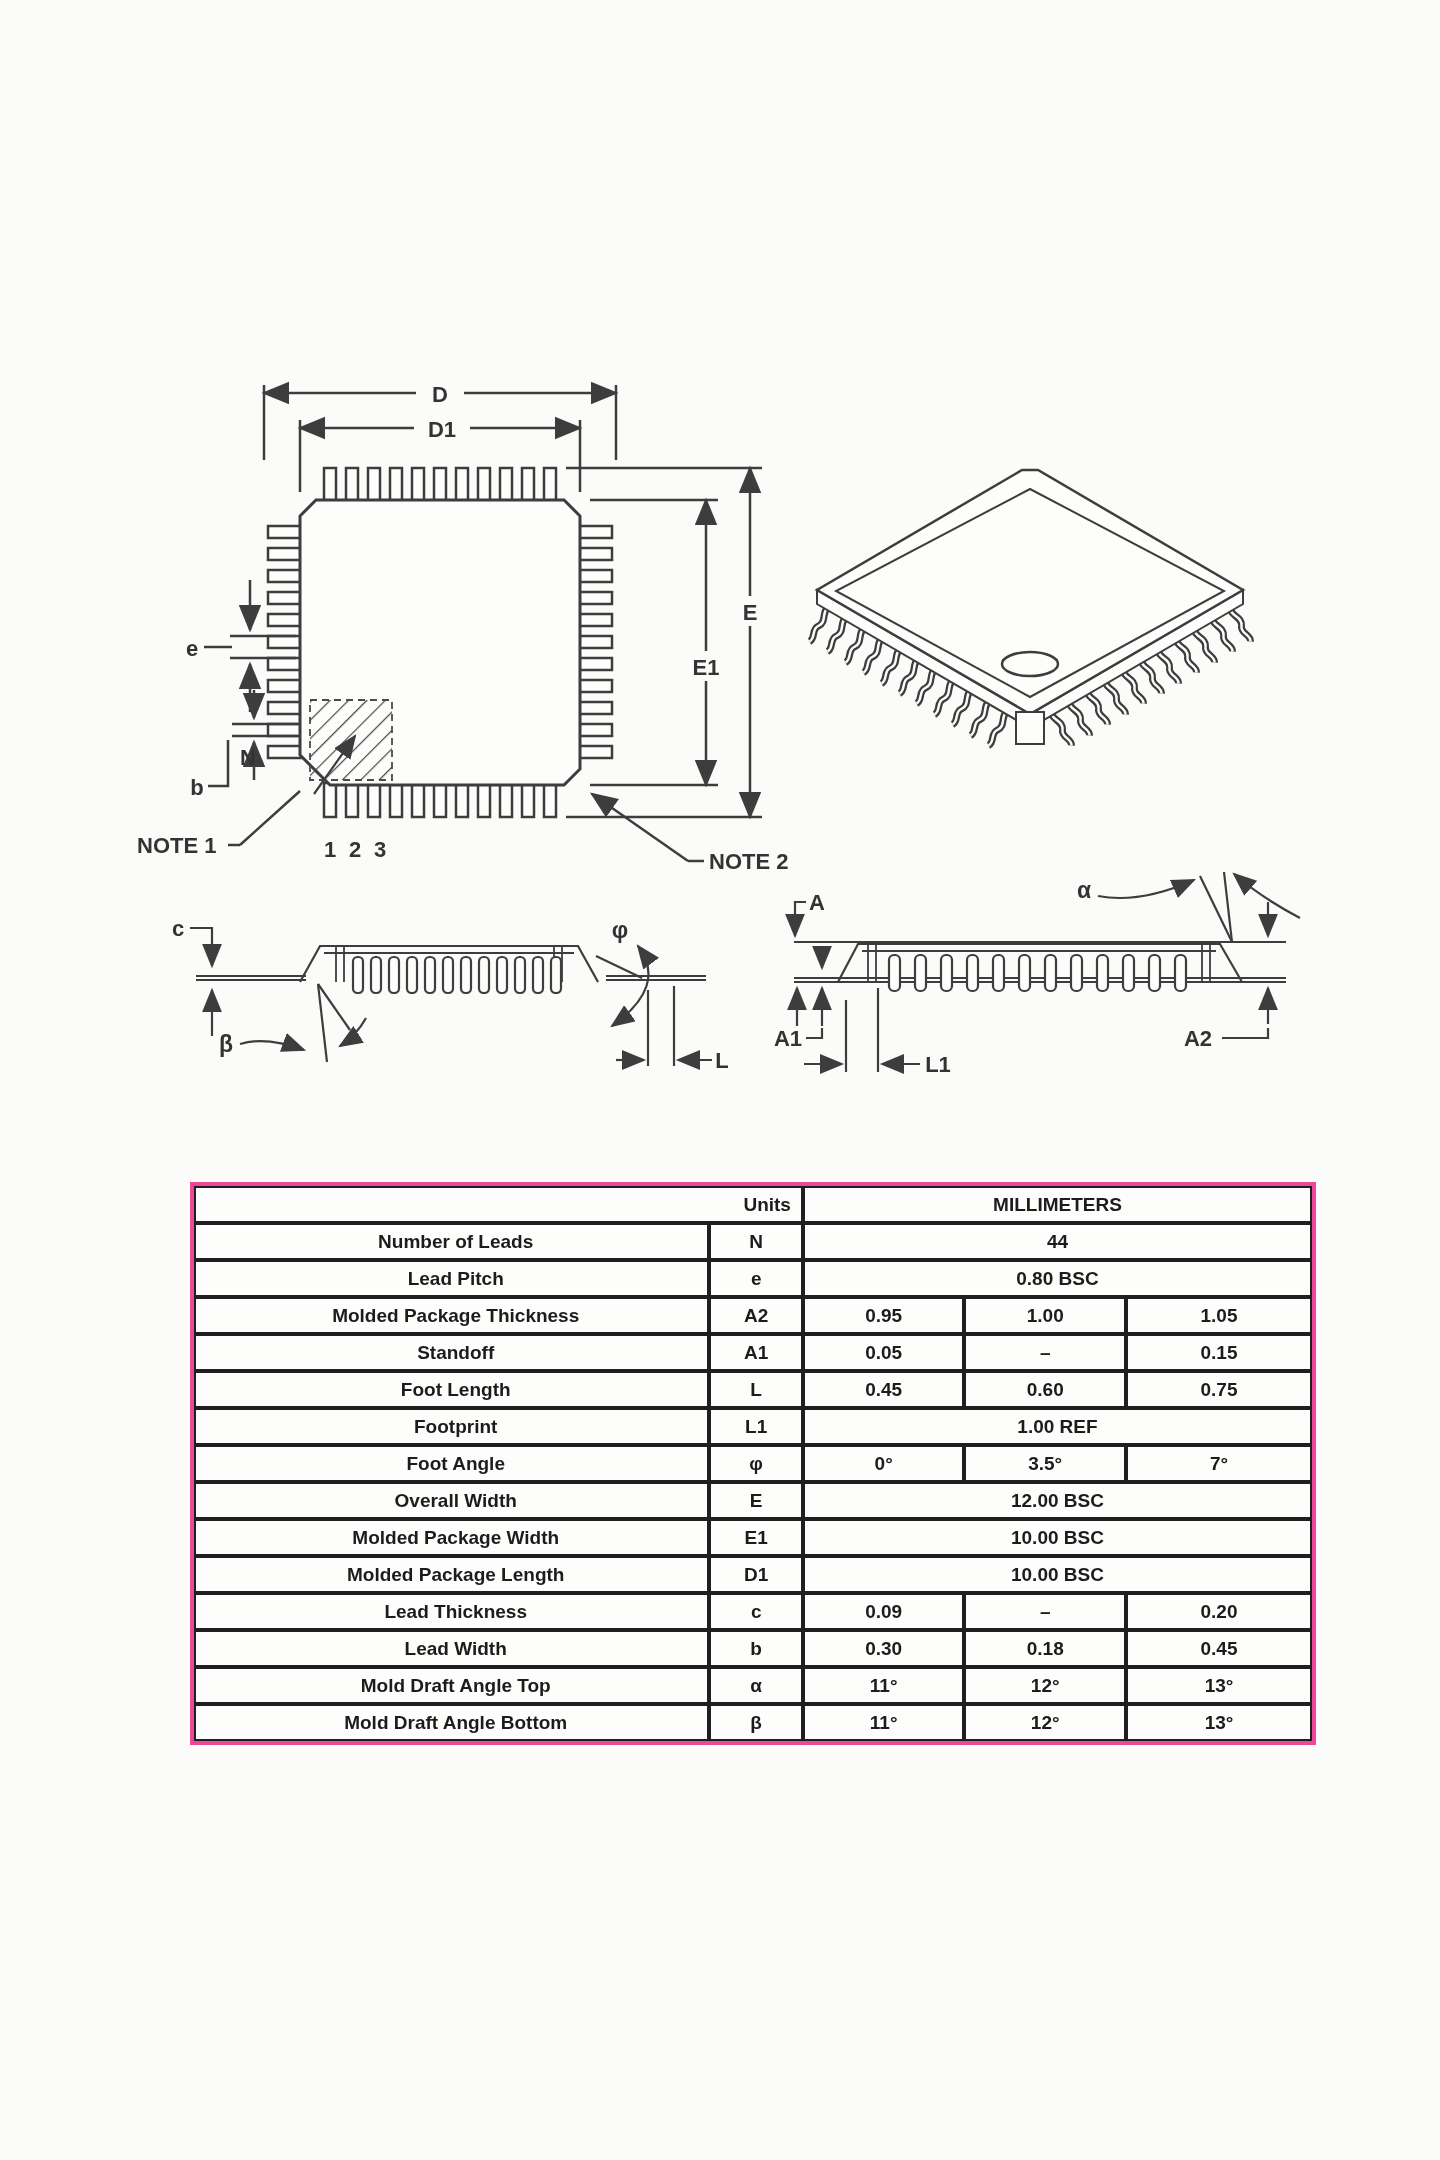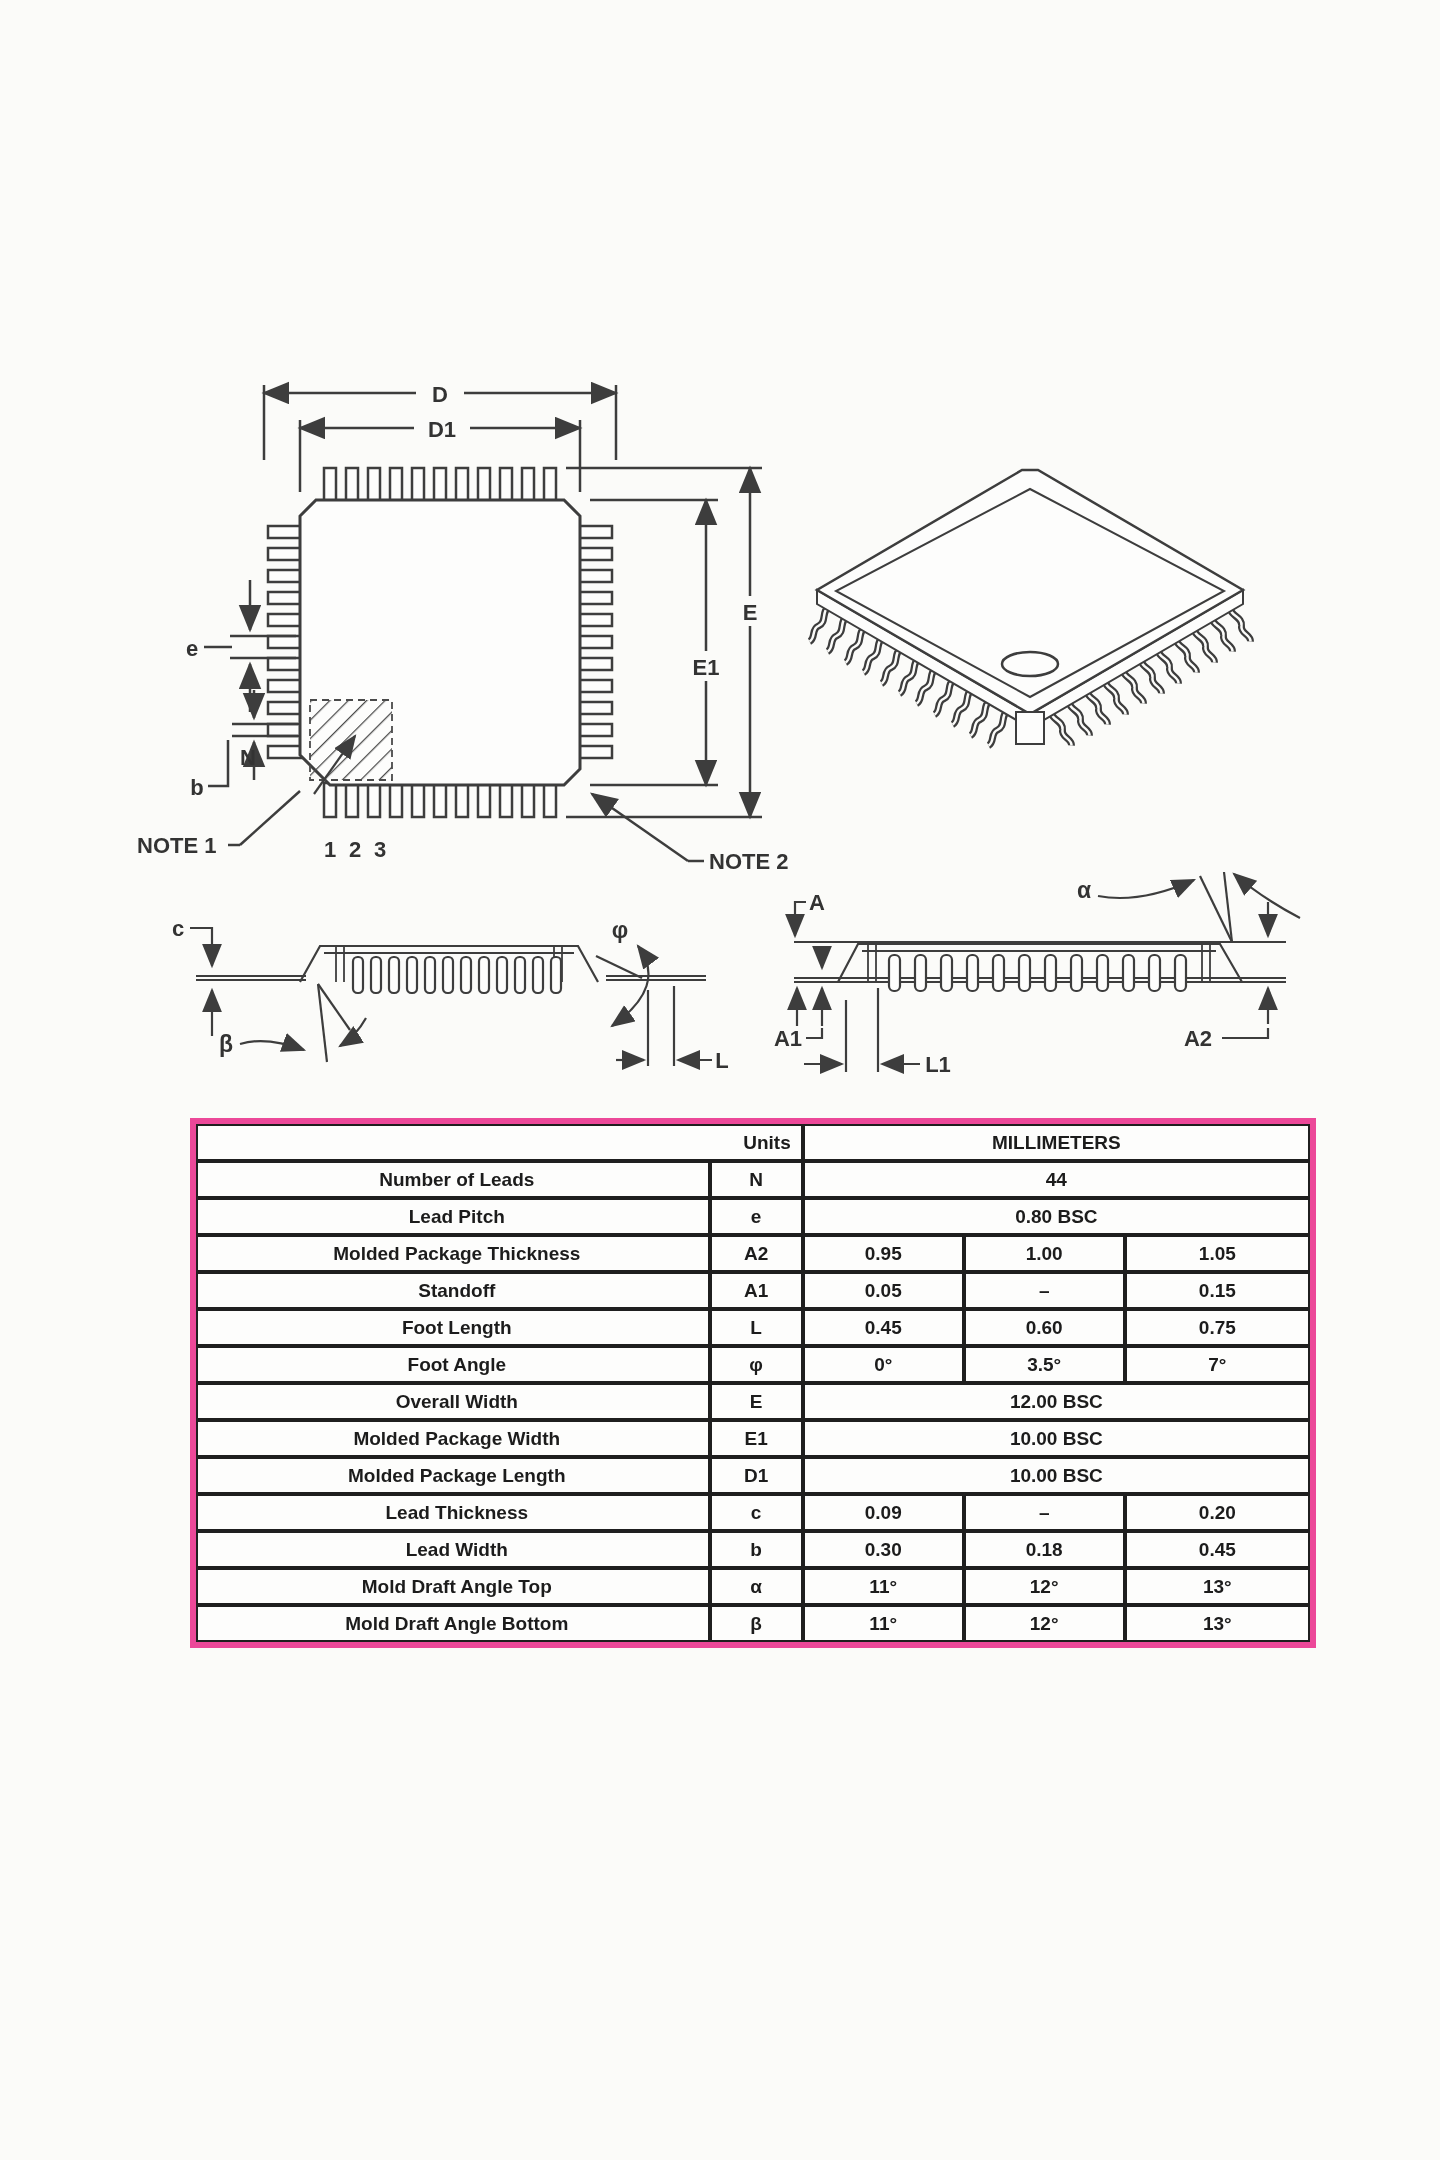--- a/index.html
+++ b/index.html
@@ -5,22 +5,22 @@
   html,body{margin:0;padding:0;background:#ffffff;}
   #page{position:relative;width:1440px;height:2160px;background:#fbfbf9;overflow:hidden;
         font-family:"Liberation Sans",sans-serif;}
   #drawing{position:absolute;left:0;top:0;}
   svg text{font-family:"Liberation Sans",sans-serif;font-weight:bold;fill:#333;}
   .dimlbl{font-size:22px;}
   .notelbl{font-size:22px;}
   .pinnum{font-size:22px;}
   .greek{font-size:23px;}
 
-  #dim-table{position:absolute;left:190px;top:1118px;width:1126px;
-             border-collapse:separate;border-spacing:0;border:6px solid #ec4899;
+  #dim-table{position:absolute;left:190px;top:1182px;width:1126px;
+             border-collapse:separate;border-spacing:0;border:4px solid #ec4899;
              table-layout:fixed;}
   #dim-table td{border:2px solid #1f1f1f;height:33px;font-size:19px;font-weight:bold;
                 color:#1c1c1c;text-align:center;padding:0 4px;overflow:hidden;white-space:nowrap;
                 background:#fdfdfc;}
   #dim-table td.name{text-align:center;padding-left:12px;}
   #dim-table td.rightlbl{text-align:right;padding-right:10px;}
   .col-name{width:485px;}.col-sym{width:88px;}.col-min{width:152px;}.col-nom{width:152px;}.col-max{width:175px;}
 </style>
 </head>
 <body>
@@ -365,20 +365,25 @@
       <td>0.15</td>
     </tr>
     <tr>
       <td class="name">Foot Length</td>
       <td>L</td>
       <td>0.45</td>
       <td>0.60</td>
       <td>0.75</td>
     </tr>
     <tr>
+      <td class="name">Footprint</td>
+      <td>L1</td>
+      <td colspan="3">1.00 REF</td>
+    </tr>
+    <tr>
       <td class="name">Foot Angle</td>
       <td>φ</td>
       <td>0°</td>
       <td>3.5°</td>
       <td>7°</td>
     </tr>
     <tr>
       <td class="name">Overall Width</td>
       <td>E</td>
       <td colspan="3">12.00 BSC</td>

